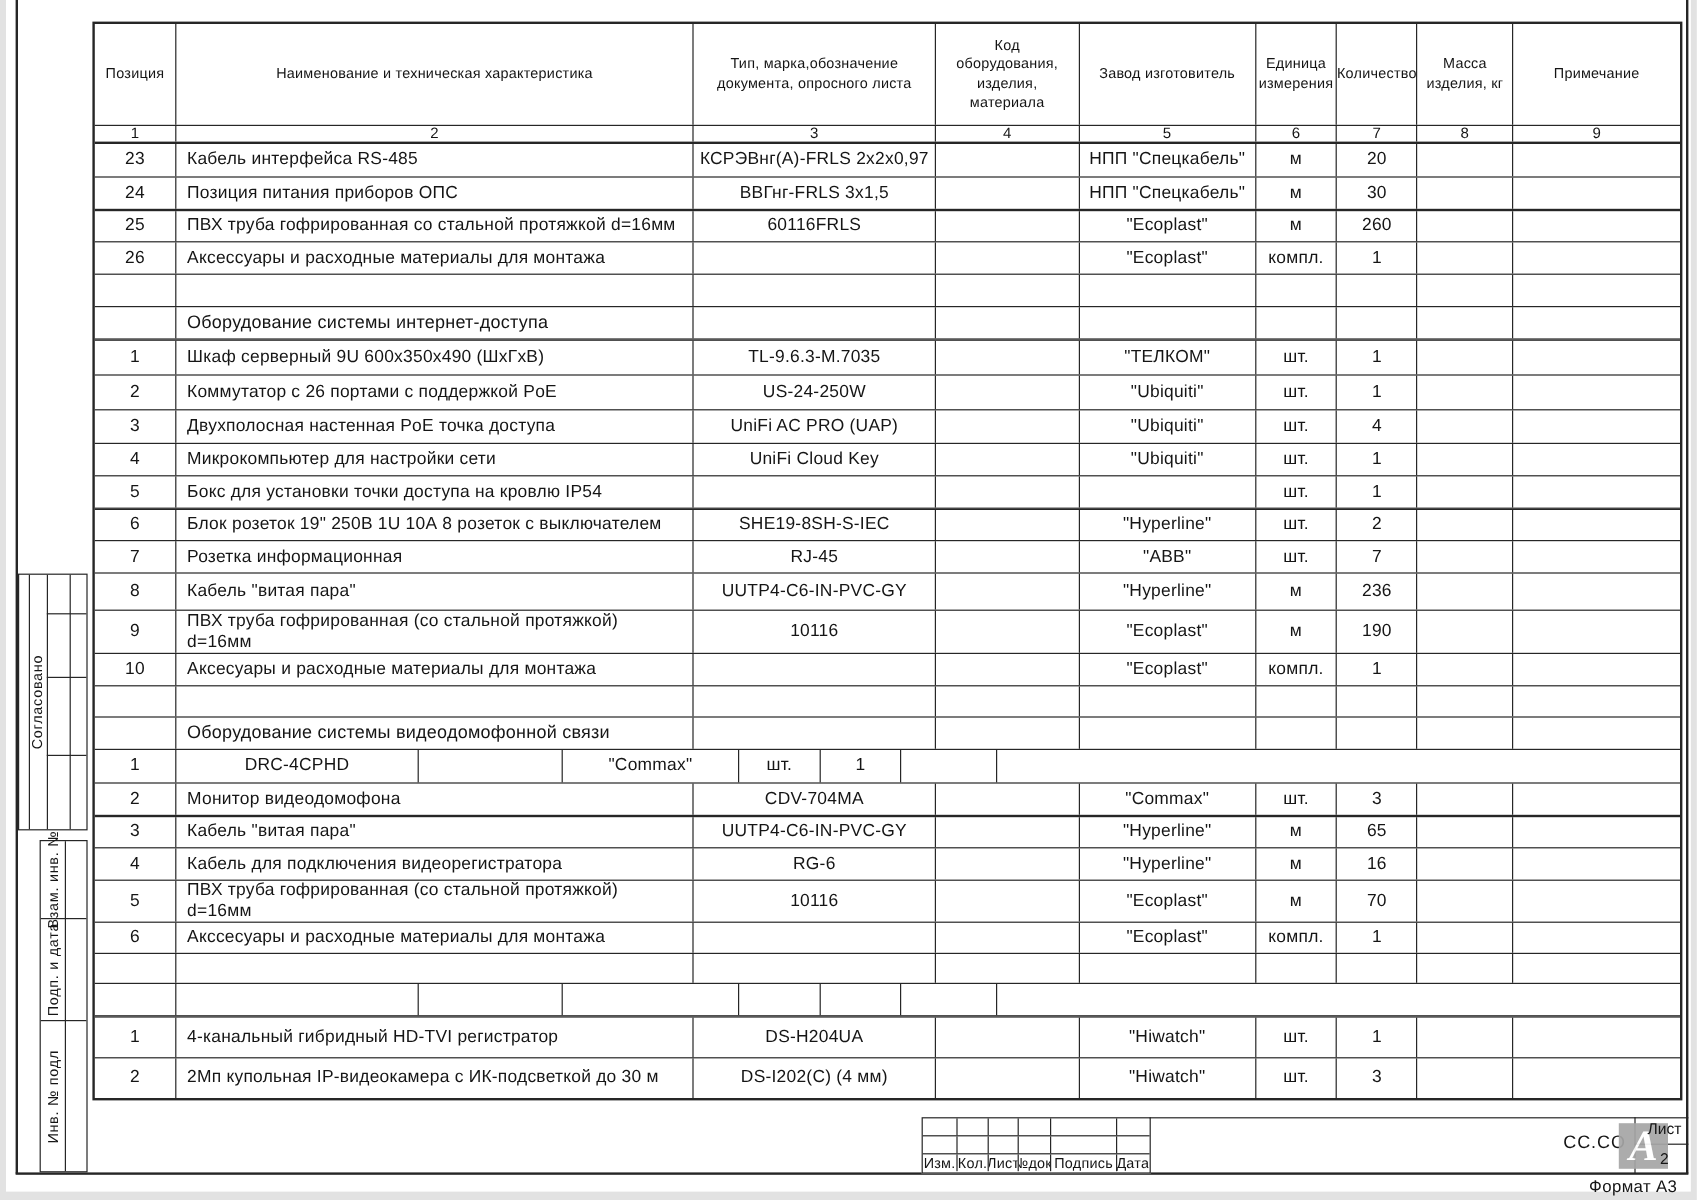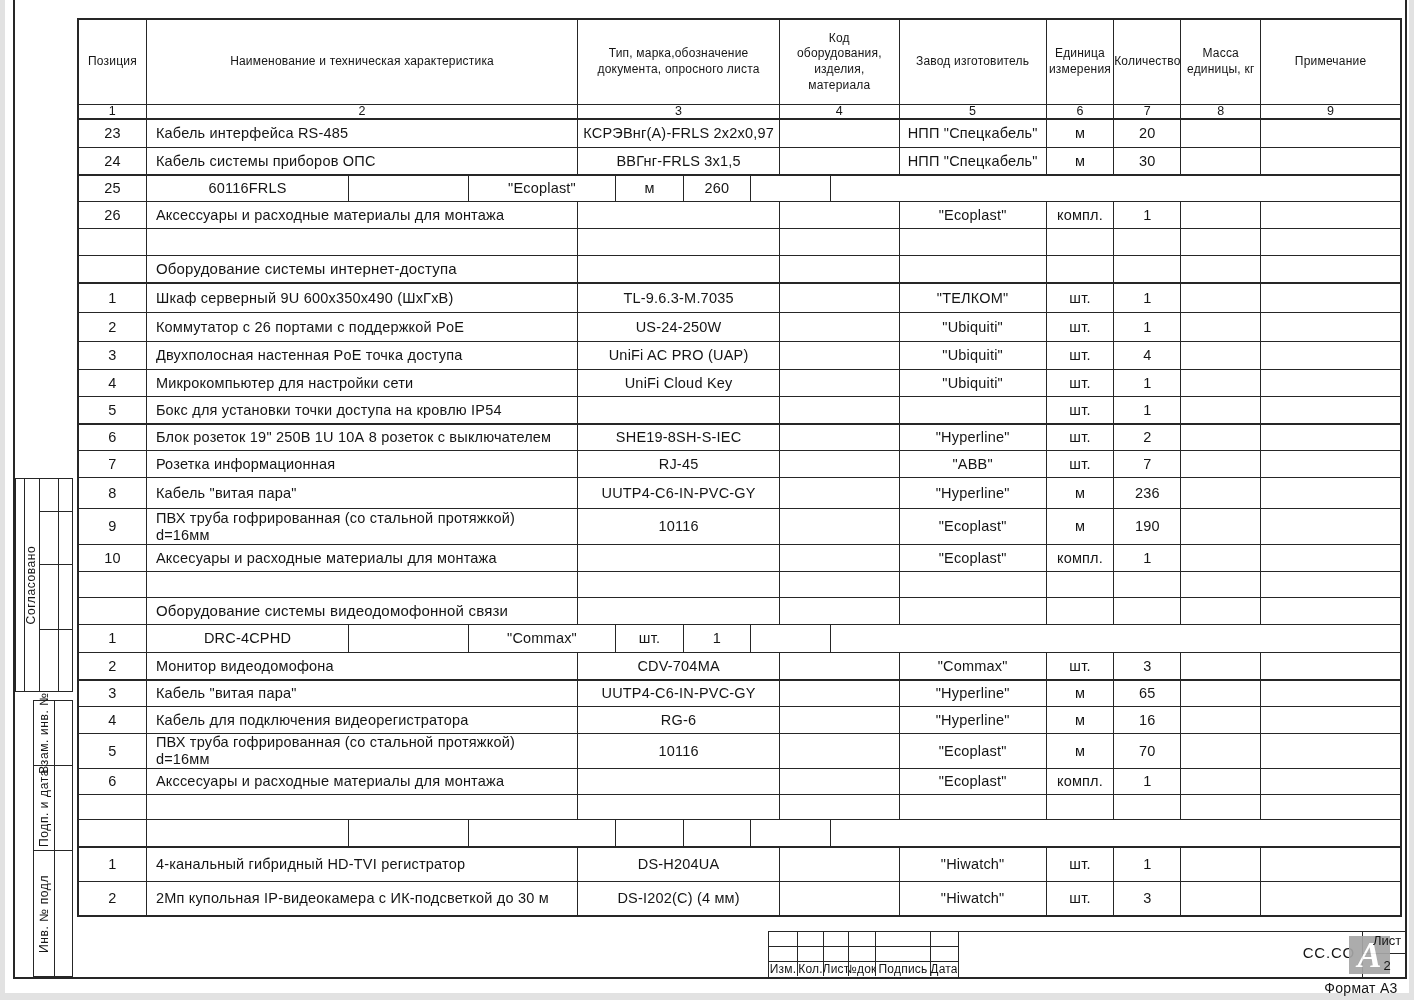--- a/index.html
+++ b/index.html
@@ -112,21 +112,21 @@
 документа, опросного листа</div>
         <div class="t-cell h-cell" style="width: 120px;">Код
 оборудования,
 изделия,
 материала</div>
         <div class="t-cell h-cell" style="width: 147px;">Завод изготовитель</div>
         <div class="t-cell h-cell" style="width: 68px;">Единица
 измерения</div>
         <div class="t-cell h-cell" style="width: 67px;">Количество</div>
         <div class="t-cell h-cell" style="width: 80px;">Масса
-единицы, кг</div>
+изделия, кг</div>
         <div class="t-cell h-cell" style="width: 139px;">Примечание</div>
       </div>
       <div class="t-row num-row" style="height: 15px;">
         <div class="t-cell n-cell" style="width: 68px;">1</div>
         <div class="t-cell n-cell" style="width: 432px;">2</div>
         <div class="t-cell n-cell" style="width: 202px;">3</div>
         <div class="t-cell n-cell" style="width: 120px;">4</div>
         <div class="t-cell n-cell" style="width: 147px;">5</div>
         <div class="t-cell n-cell" style="width: 68px;">6</div>
         <div class="t-cell n-cell" style="width: 67px;">7</div>
@@ -139,31 +139,32 @@
         <div class="t-cell c-type_mark" style="width: 202px;">КСРЭВнг(А)-FRLS 2х2х0,97</div>
         <div class="t-cell c-code" style="width: 120px;"></div>
         <div class="t-cell c-manufacturer" style="width: 147px;">НПП "Спецкабель"</div>
         <div class="t-cell c-unit" style="width: 68px;">м</div>
         <div class="t-cell c-qty" style="width: 67px;">20</div>
         <div class="t-cell c-mass" style="width: 80px;"></div>
         <div class="t-cell c-note" style="width: 139px;"></div>
       </div>
       <div class="t-row data-row" style="height: 27px;">
         <div class="t-cell c-pos" style="width: 68px;">24</div>
-        <div class="t-cell c-name" style="width: 432px;">Кабель системы приборов ОПС</div>
+        <div class="t-cell c-name" style="width: 432px;">Позиция питания приборов ОПС</div>
         <div class="t-cell c-type_mark" style="width: 202px;">ВВГнг-FRLS 3х1,5</div>
         <div class="t-cell c-code" style="width: 120px;"></div>
         <div class="t-cell c-manufacturer" style="width: 147px;">НПП "Спецкабель"</div>
         <div class="t-cell c-unit" style="width: 68px;">м</div>
         <div class="t-cell c-qty" style="width: 67px;">30</div>
         <div class="t-cell c-mass" style="width: 80px;"></div>
         <div class="t-cell c-note" style="width: 139px;"></div>
       </div>
       <div class="t-row data-row thick-top" style="height: 27px;">
         <div class="t-cell c-pos" style="width: 68px;">25</div>
+        <div class="t-cell c-name" style="width: 432px;">ПВХ труба гофрированная со стальной протяжкой d=16мм</div>
         <div class="t-cell c-type_mark" style="width: 202px;">60116FRLS</div>
         <div class="t-cell c-code" style="width: 120px;"></div>
         <div class="t-cell c-manufacturer" style="width: 147px;">"Ecoplast"</div>
         <div class="t-cell c-unit" style="width: 68px;">м</div>
         <div class="t-cell c-qty" style="width: 67px;">260</div>
         <div class="t-cell c-mass" style="width: 80px;"></div>
         <div class="t-cell c-note" style="width: 139px;"></div>
       </div>
       <div class="t-row data-row" style="height: 27px;">
         <div class="t-cell c-pos" style="width: 68px;">26</div>

